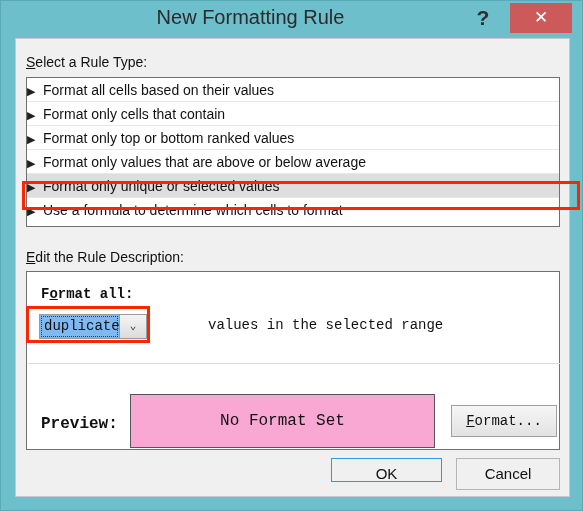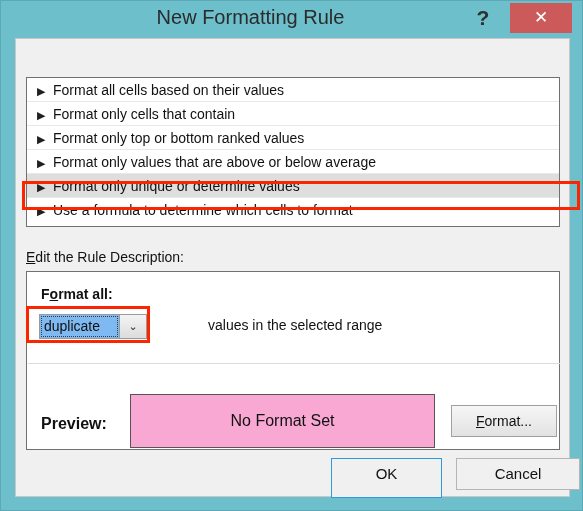--- a/index.html
+++ b/index.html
@@ -99,21 +99,20 @@
     overflow: hidden;
   }
   .rule-row {
     position: relative;
     height: 24px;
     line-height: 24px;
     box-sizing: border-box;
     border-bottom: 1px solid #e8e8e8;
     font-size: 14px;
     color: #111111;
-    padding-left: 10px;
     white-space: nowrap;
     cursor: default;
   }
   .rule-row:last-child { border-bottom: none; }
   .rule-row.selected { background: #dededf; }
   .tri {
     display: inline-block;
     width: 12px;
     color: #202020;
     font-size: 11px;
@@ -122,20 +121,21 @@
 
   
   #rule-desc-panel {
     position: absolute;
     left: 10px; top: 232px;
     width: 534px;
     height: 179px;
     background: #ffffff;
     border: 1px solid #707070;
     box-sizing: border-box;
+    font-family: Liberation Mono, monospace;
   }
   #format-all-label {
     position: absolute;
     left: 14px; top: 14px;
     font-size: 14px;
     font-weight: bold;
     color: #111111;
   }
   
   #format-kind-combo {
@@ -221,34 +221,34 @@
     line-height: 30px;
     font-size: 14px;
     color: #111111;
     cursor: default;
   }
 
   
   #ok-button {
     position: absolute;
     left: 315px; top: 419px;
-    width: 111px; height: 40px;
+    width: 111px; height: 24px;
     background: #f0f0f0;
     border: 1px solid #2e9ade;
     box-sizing: border-box;
     text-align: center;
     line-height: 30px;
     font-size: 15px;
     color: #111111;
     cursor: default;
   }
   #cancel-button {
     position: absolute;
     left: 440px; top: 419px;
-    width: 124px; height: 32px;
+    width: 104px; height: 32px;
     background: #f0f0f0;
     border: 1px solid #b5b5b5;
     box-sizing: border-box;
     text-align: center;
     line-height: 30px;
     font-size: 15px;
     color: #111111;
     cursor: default;
   }
 
@@ -274,36 +274,37 @@
 <div id="dialog-window">
 
   <div id="title-bar">
     <div id="dialog-title">New Formatting Rule</div>
     <div id="help-button">?</div>
     <div id="close-button">✕</div>
   </div>
 
   <div id="dialog-body">
 
+    <div class="field-label" id="rule-type-label"><span class="akey">S</span><span>elect a Rule Type:</span></div>
 
     <div id="rule-type-list">
       <div class="rule-row">
         <span class="tri">▶</span><span class="rule-text">Format all cells based on their values</span>
       </div>
       <div class="rule-row">
         <span class="tri">▶</span><span class="rule-text">Format only cells that contain</span>
       </div>
       <div class="rule-row">
         <span class="tri">▶</span><span class="rule-text">Format only top or bottom ranked values</span>
       </div>
       <div class="rule-row">
         <span class="tri">▶</span><span class="rule-text">Format only values that are above or below average</span>
       </div>
       <div class="rule-row selected">
-        <span class="tri">▶</span><span class="rule-text">Format only unique or determine values</span>
+        <span class="tri">▶</span><span class="rule-text">Format only unique or selected values</span>
       </div>
       <div class="rule-row">
         <span class="tri">▶</span><span class="rule-text">Use a formula to determine which cells to format</span>
       </div>
     </div>
 
     <div class="field-label" id="rule-desc-label"><span class="akey">E</span><span>dit the Rule Description:</span></div>
 
     <div id="rule-desc-panel">
 

